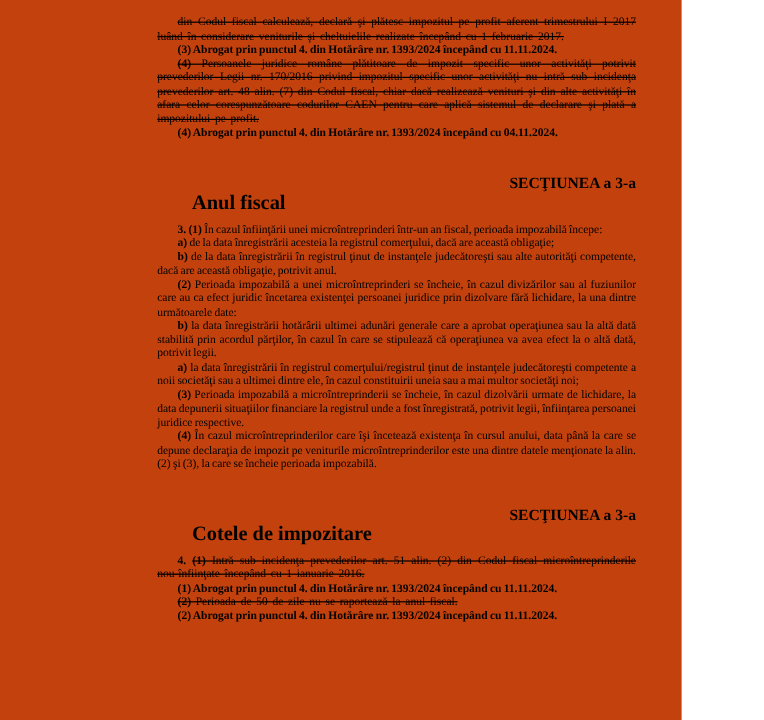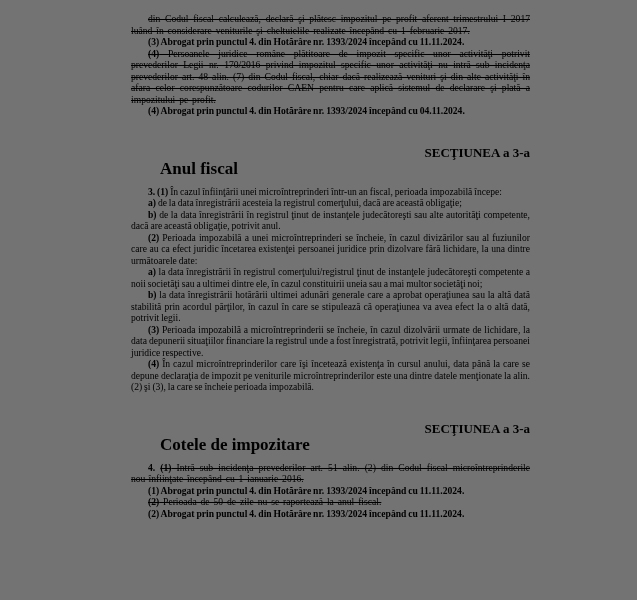--- a/index.html
+++ b/index.html
@@ -2,23 +2,23 @@
 <html lang="ro"><head>
 <meta charset="utf-8">
 <style>
   html, body {
     margin: 0;
     padding: 0;
     background: #ffffff;
   }
   .page {
     position: relative;
-    width: 637px;
+    width: 568px;
     height: 600px;
-    background: #737373;
+    background: #c2410c;
     color: #000000;
     font-family: "Liberation Serif", "DejaVu Serif", serif;
     overflow: hidden;
   }
   .content {
     position: absolute;
     left: 131px;
     top: 0;
     width: 399px;
     padding-top: 13px;
@@ -59,22 +59,22 @@
       <p class="para loose"><span class="s">din Codul fiscal calculează, declară şi plătesc impozitul pe profit aferent trimestrului I 2017 luând în considerare veniturile şi cheltuielile realizate începând cu 1 februarie 2017.</span></p>
       <p class="para"><span class="b">(3) Abrogat prin punctul 4. din Hotărâre nr. 1393/2024 începând cu 11.11.2024.</span></p>
       <p class="para loose"><span class="b s">(4)</span><span class="s"> Persoanele juridice române plătitoare de impozit specific unor activităţi potrivit prevederilor Legii nr. 170/2016 privind impozitul specific unor activităţi nu intră sub incidenţa prevederilor art. 48 alin. (7) din Codul fiscal, chiar dacă realizează venituri şi din alte activităţi în afara celor corespunzătoare codurilor CAEN pentru care aplică sistemul de declarare şi plată a impozitului pe profit.</span></p>
       <p class="para"><span class="b">(4) Abrogat prin punctul 4. din Hotărâre nr. 1393/2024 începând cu 04.11.2024.</span></p>
       <div class="heading"><span>SECŢIUNEA a 3-a</span></div>
       <div class="subheading"><span>Anul fiscal</span></div>
       <p class="para"><span class="b">3. (1)</span><span> În cazul înfiinţării unei microîntreprinderi într-un an fiscal, perioada impo­zabilă începe:</span></p>
       <p class="para"><span class="b">a)</span><span> de la data înregistrării acesteia la registrul comerţului, dacă are această obligaţie;</span></p>
       <p class="para"><span class="b">b)</span><span> de la data înregistrării în registrul ţinut de instanţele judecătoreşti sau alte auto­rităţi competente, dacă are această obligaţie, potrivit anul.</span></p>
       <p class="para"><span class="b">(2)</span><span> Perioada impozabilă a unei microîntreprinderi se încheie, în cazul divizărilor sau al fuziunilor care au ca efect juridic încetarea existenţei persoanei juridice prin dizolvare fără lichidare, la una dintre următoarele date:</span></p>
+      <p class="para"><span class="b">b)</span><span> la data înregistrării hotărârii ultimei adunări generale care a aprobat operaţiunea sau la altă dată stabilită prin acordul părţilor, în cazul în care se stipulează că operaţiunea va avea efect la o altă dată, potrivit legii.</span></p>
       <p class="para"><span class="b">a)</span><span> la data înregistrării în registrul comerţului/registrul ţinut de instanţele judecătoreşti competente a noii societăţi sau a ultimei dintre ele, în cazul constituirii uneia sau a mai multor societăţi noi;</span></p>
-      <p class="para"><span class="b">b)</span><span> la data înregistrării hotărârii ultimei adunări generale care a aprobat operaţiunea sau la altă dată stabilită prin acordul părţilor, în cazul în care se stipulează că operaţiunea va avea efect la o altă dată, potrivit legii.</span></p>
       <p class="para"><span class="b">(3)</span><span> Perioada impozabilă a microîntreprinderii se încheie, în cazul dizolvării urmate de lichidare, la data depunerii situaţiilor financiare la registrul unde a fost înregistrată, potrivit legii, înfiinţarea persoanei juridice respective.</span></p>
       <p class="para"><span class="b">(4)</span><span> În cazul microîntreprinderilor care îşi încetează existenţa în cursul anului, data până la care se depune declaraţia de impozit pe veniturile microîntreprinderilor este una dintre datele menţionate la alin. (2) şi (3), la care se încheie perioada impozabilă.</span></p>
       <div class="heading"><span>SECŢIUNEA a 3-a</span></div>
       <div class="subheading"><span>Cotele de impozitare</span></div>
       <p class="para loose"><span class="b">4. </span><span class="b s">(1)</span><span class="s"> Intră sub incidenţa prevederilor art. 51 alin. (2) din Codul fiscal microîntreprinderile nou-înfiinţate începând cu 1 ianuarie 2016.</span></p>
       <p class="para"><span class="b">(1) Abrogat prin punctul 4. din Hotărâre nr. 1393/2024 începând cu 11.11.2024.</span></p>
       <p class="para loose"><span class="b s">(2)</span><span class="s"> Perioada de 50 de zile nu se raportează la anul fiscal.</span></p>
       <p class="para"><span class="b">(2) Abrogat prin punctul 4. din Hotărâre nr. 1393/2024 începând cu 11.11.2024.</span></p>
     </div>
 </div>

